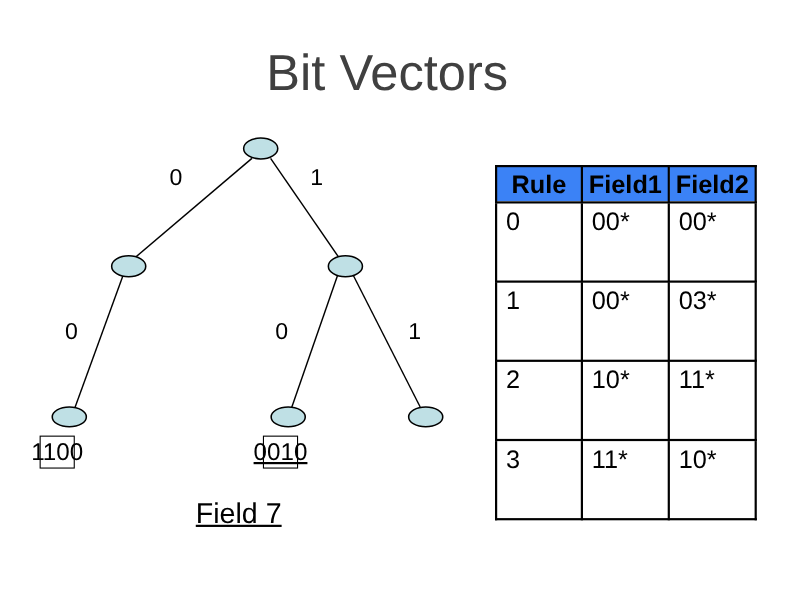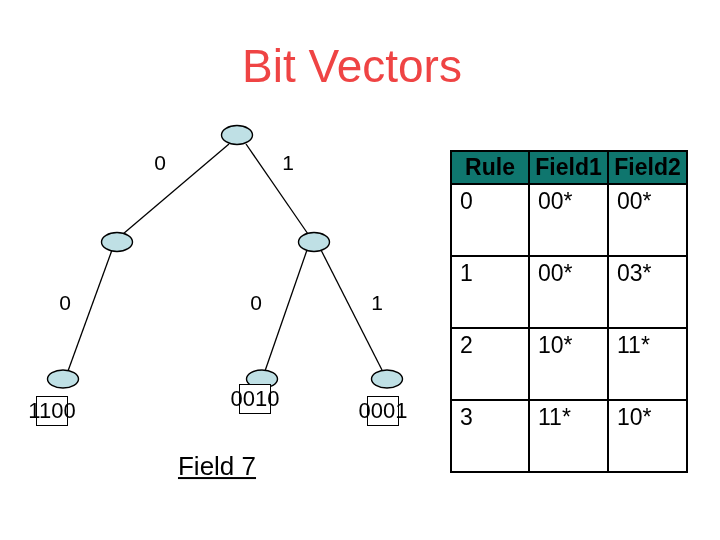--- a/index.html
+++ b/index.html
@@ -17,21 +17,21 @@
     color: #000000;
   }
   .slide-title {
     position: absolute;
     left: 352px;
     top: 66px;
     transform: translate(-50%, -50%);
     font-size: 46px;
     line-height: 1;
     white-space: nowrap;
-    color: #ef4444;
+    color: #404040;
   }
   .tree-svg {
     position: absolute;
     left: 0;
     top: 0;
     width: 720px;
     height: 540px;
   }
   .edge-label {
     position: absolute;
@@ -74,21 +74,21 @@
     table-layout: fixed;
     width: 236px;
     border: 2px solid #000000;
   }
   table.rule-table th,
   table.rule-table td {
     border: 2px solid #000000;
     overflow: hidden;
   }
   table.rule-table th {
-    background: #0f766e;
+    background: #3b82f6;
     font-size: 23px;
     font-weight: bold;
     text-align: center;
     vertical-align: middle;
     height: 31px;
     padding: 0;
   }
   table.rule-table td {
     font-size: 23px;
     font-weight: normal;
@@ -124,22 +124,21 @@
     <ellipse cx="387" cy="379" rx="15.5" ry="9" stroke="#000000" stroke-width="1.4" fill="#bfe0e5"></ellipse>
   </svg>
 
   <span class="edge-label" style="left:160px; top:162px;">0</span>
   <span class="edge-label" style="left:288px; top:162px;">1</span>
   <span class="edge-label" style="left:65px; top:302px;">0</span>
   <span class="edge-label" style="left:256px; top:302px;">0</span>
   <span class="edge-label" style="left:377px; top:302px;">1</span>
 
   <div class="leaf-box" style="left:36px; top:396px;">1100</div>
-  <div class="leaf-box" style="left:239px; top:384px;">0010</div>
-  <div class="leaf-box" style="left:367px; top:396px;">0001</div>
+  <div class="leaf-box" style="left:239px; top:396px;text-decoration:underline;">0010</div>
 
   <div class="field-caption">Field 7</div>
 
   <div class="rule-table-wrap">
     <table class="rule-table">
       <colgroup>
         <col class="col-rule">
           <col class="col-field1">
           <col class="col-field2">
       </colgroup>

